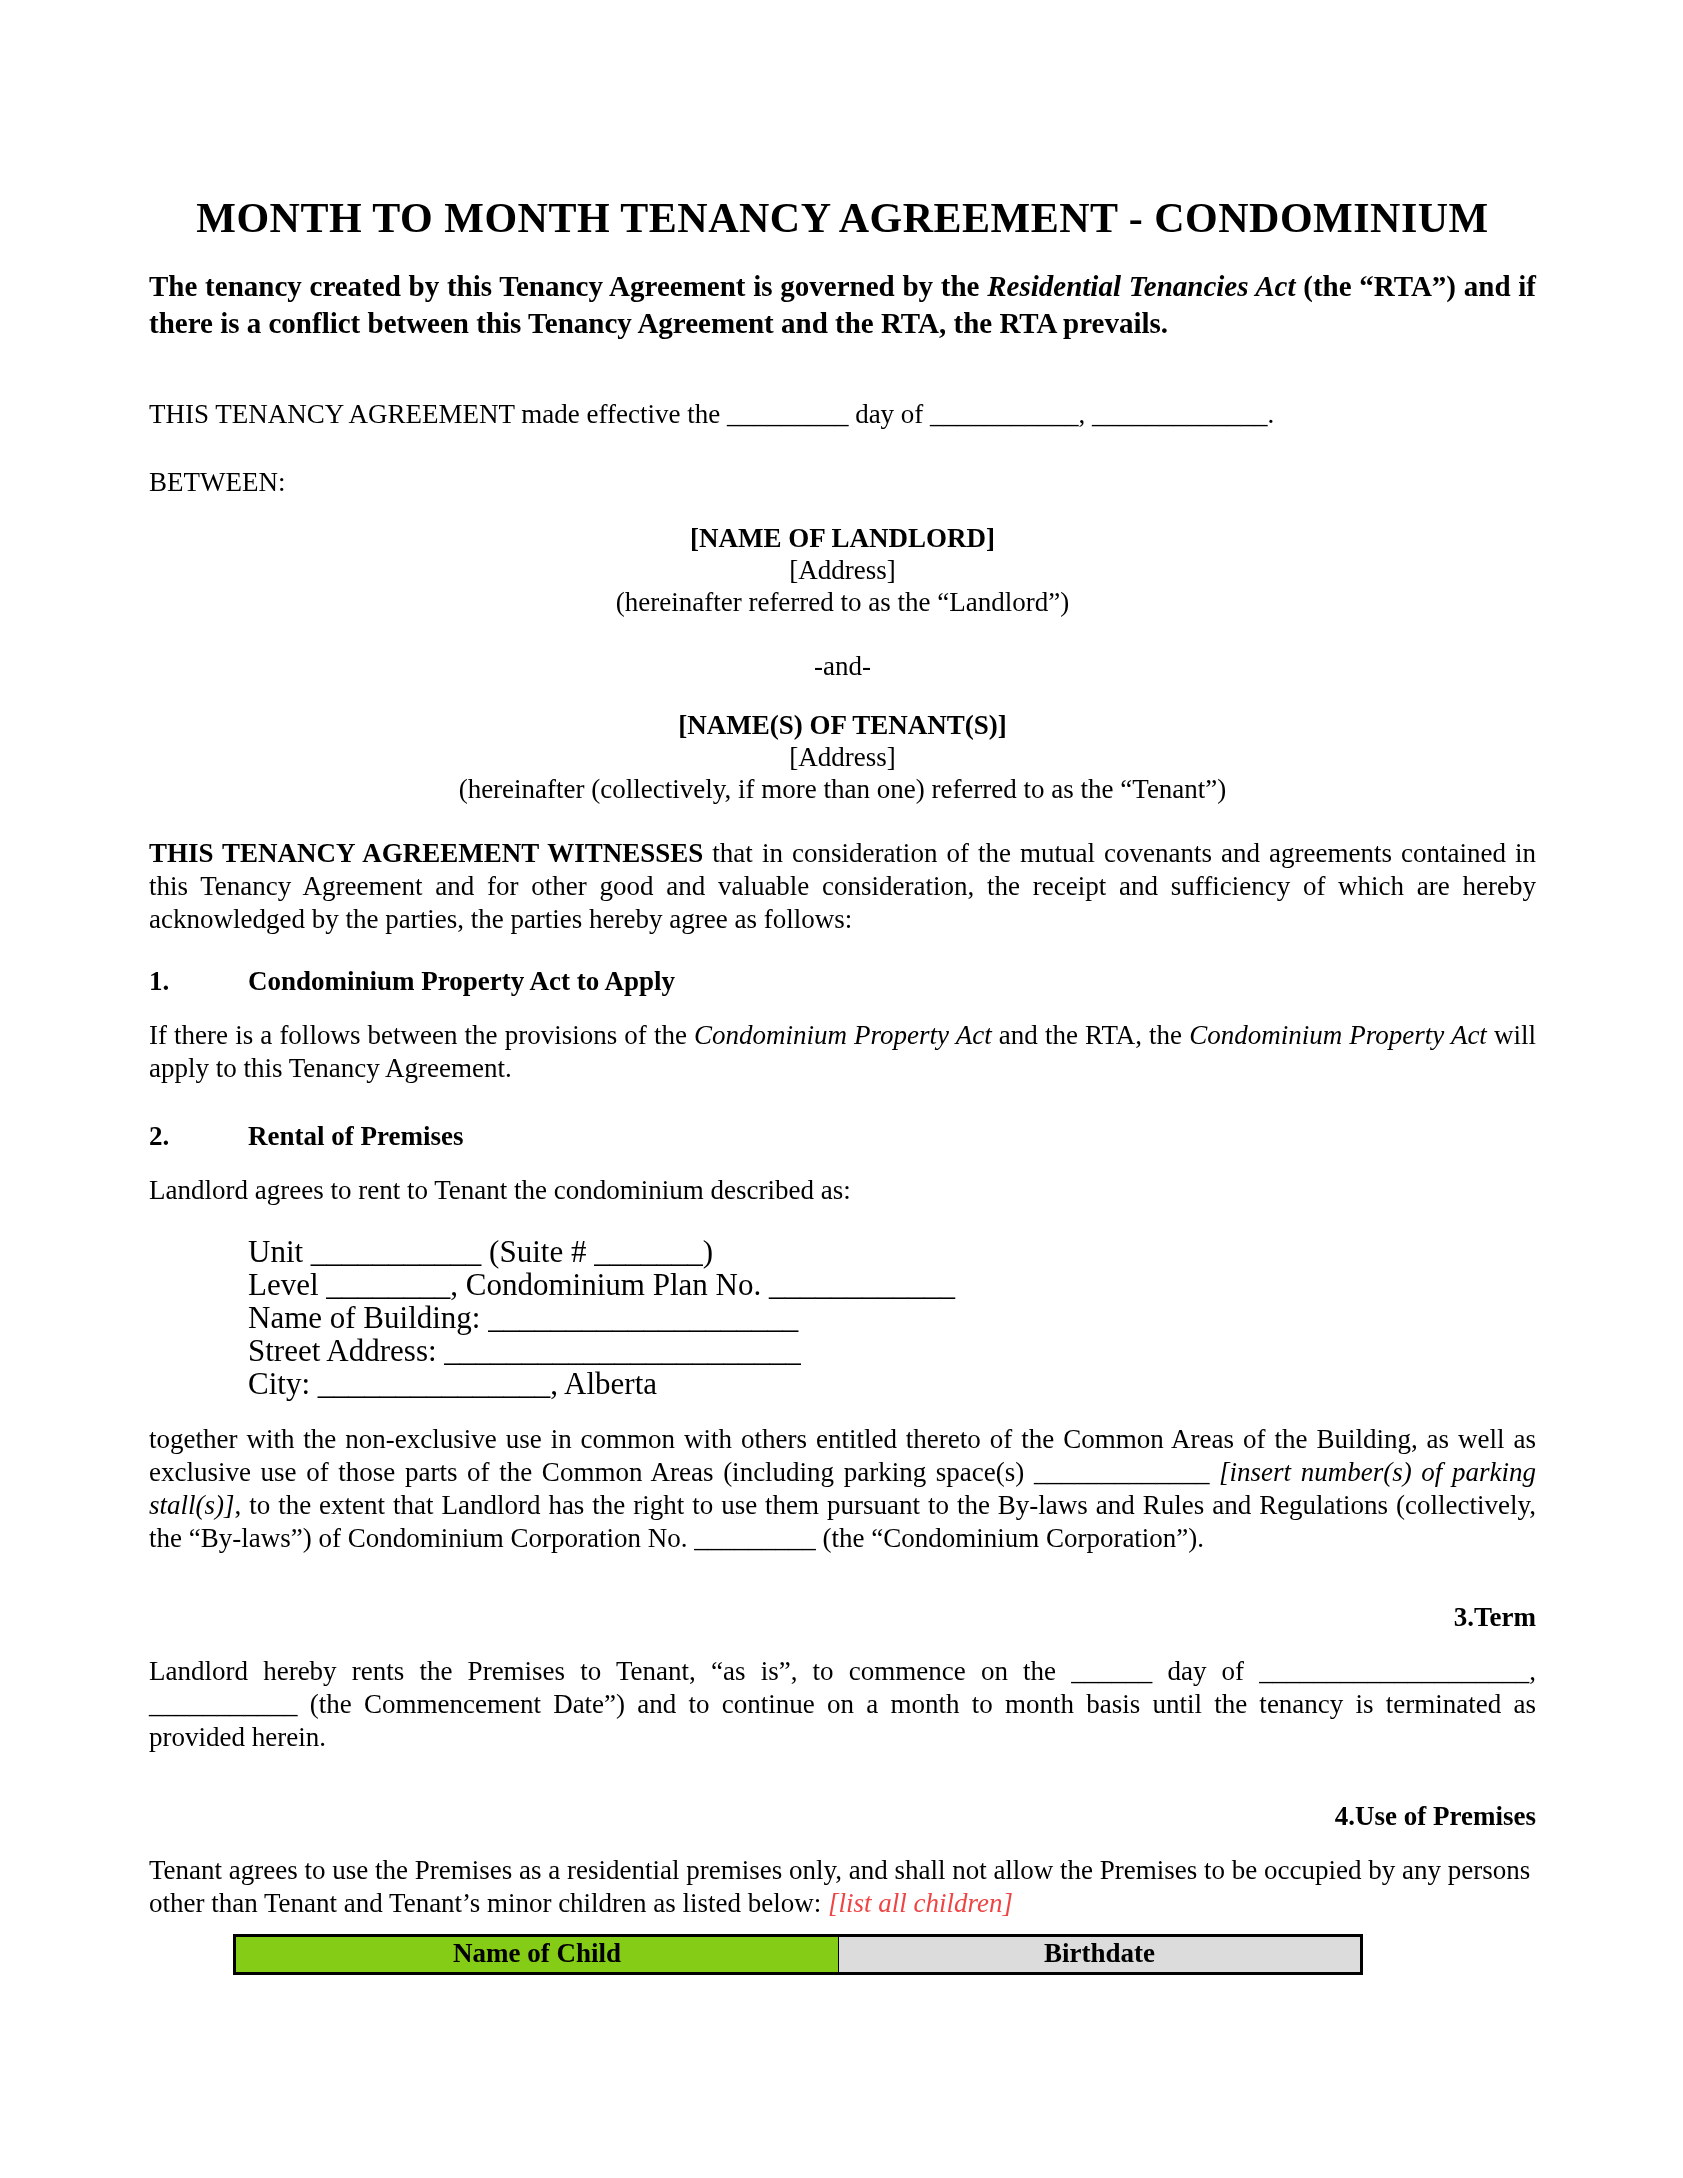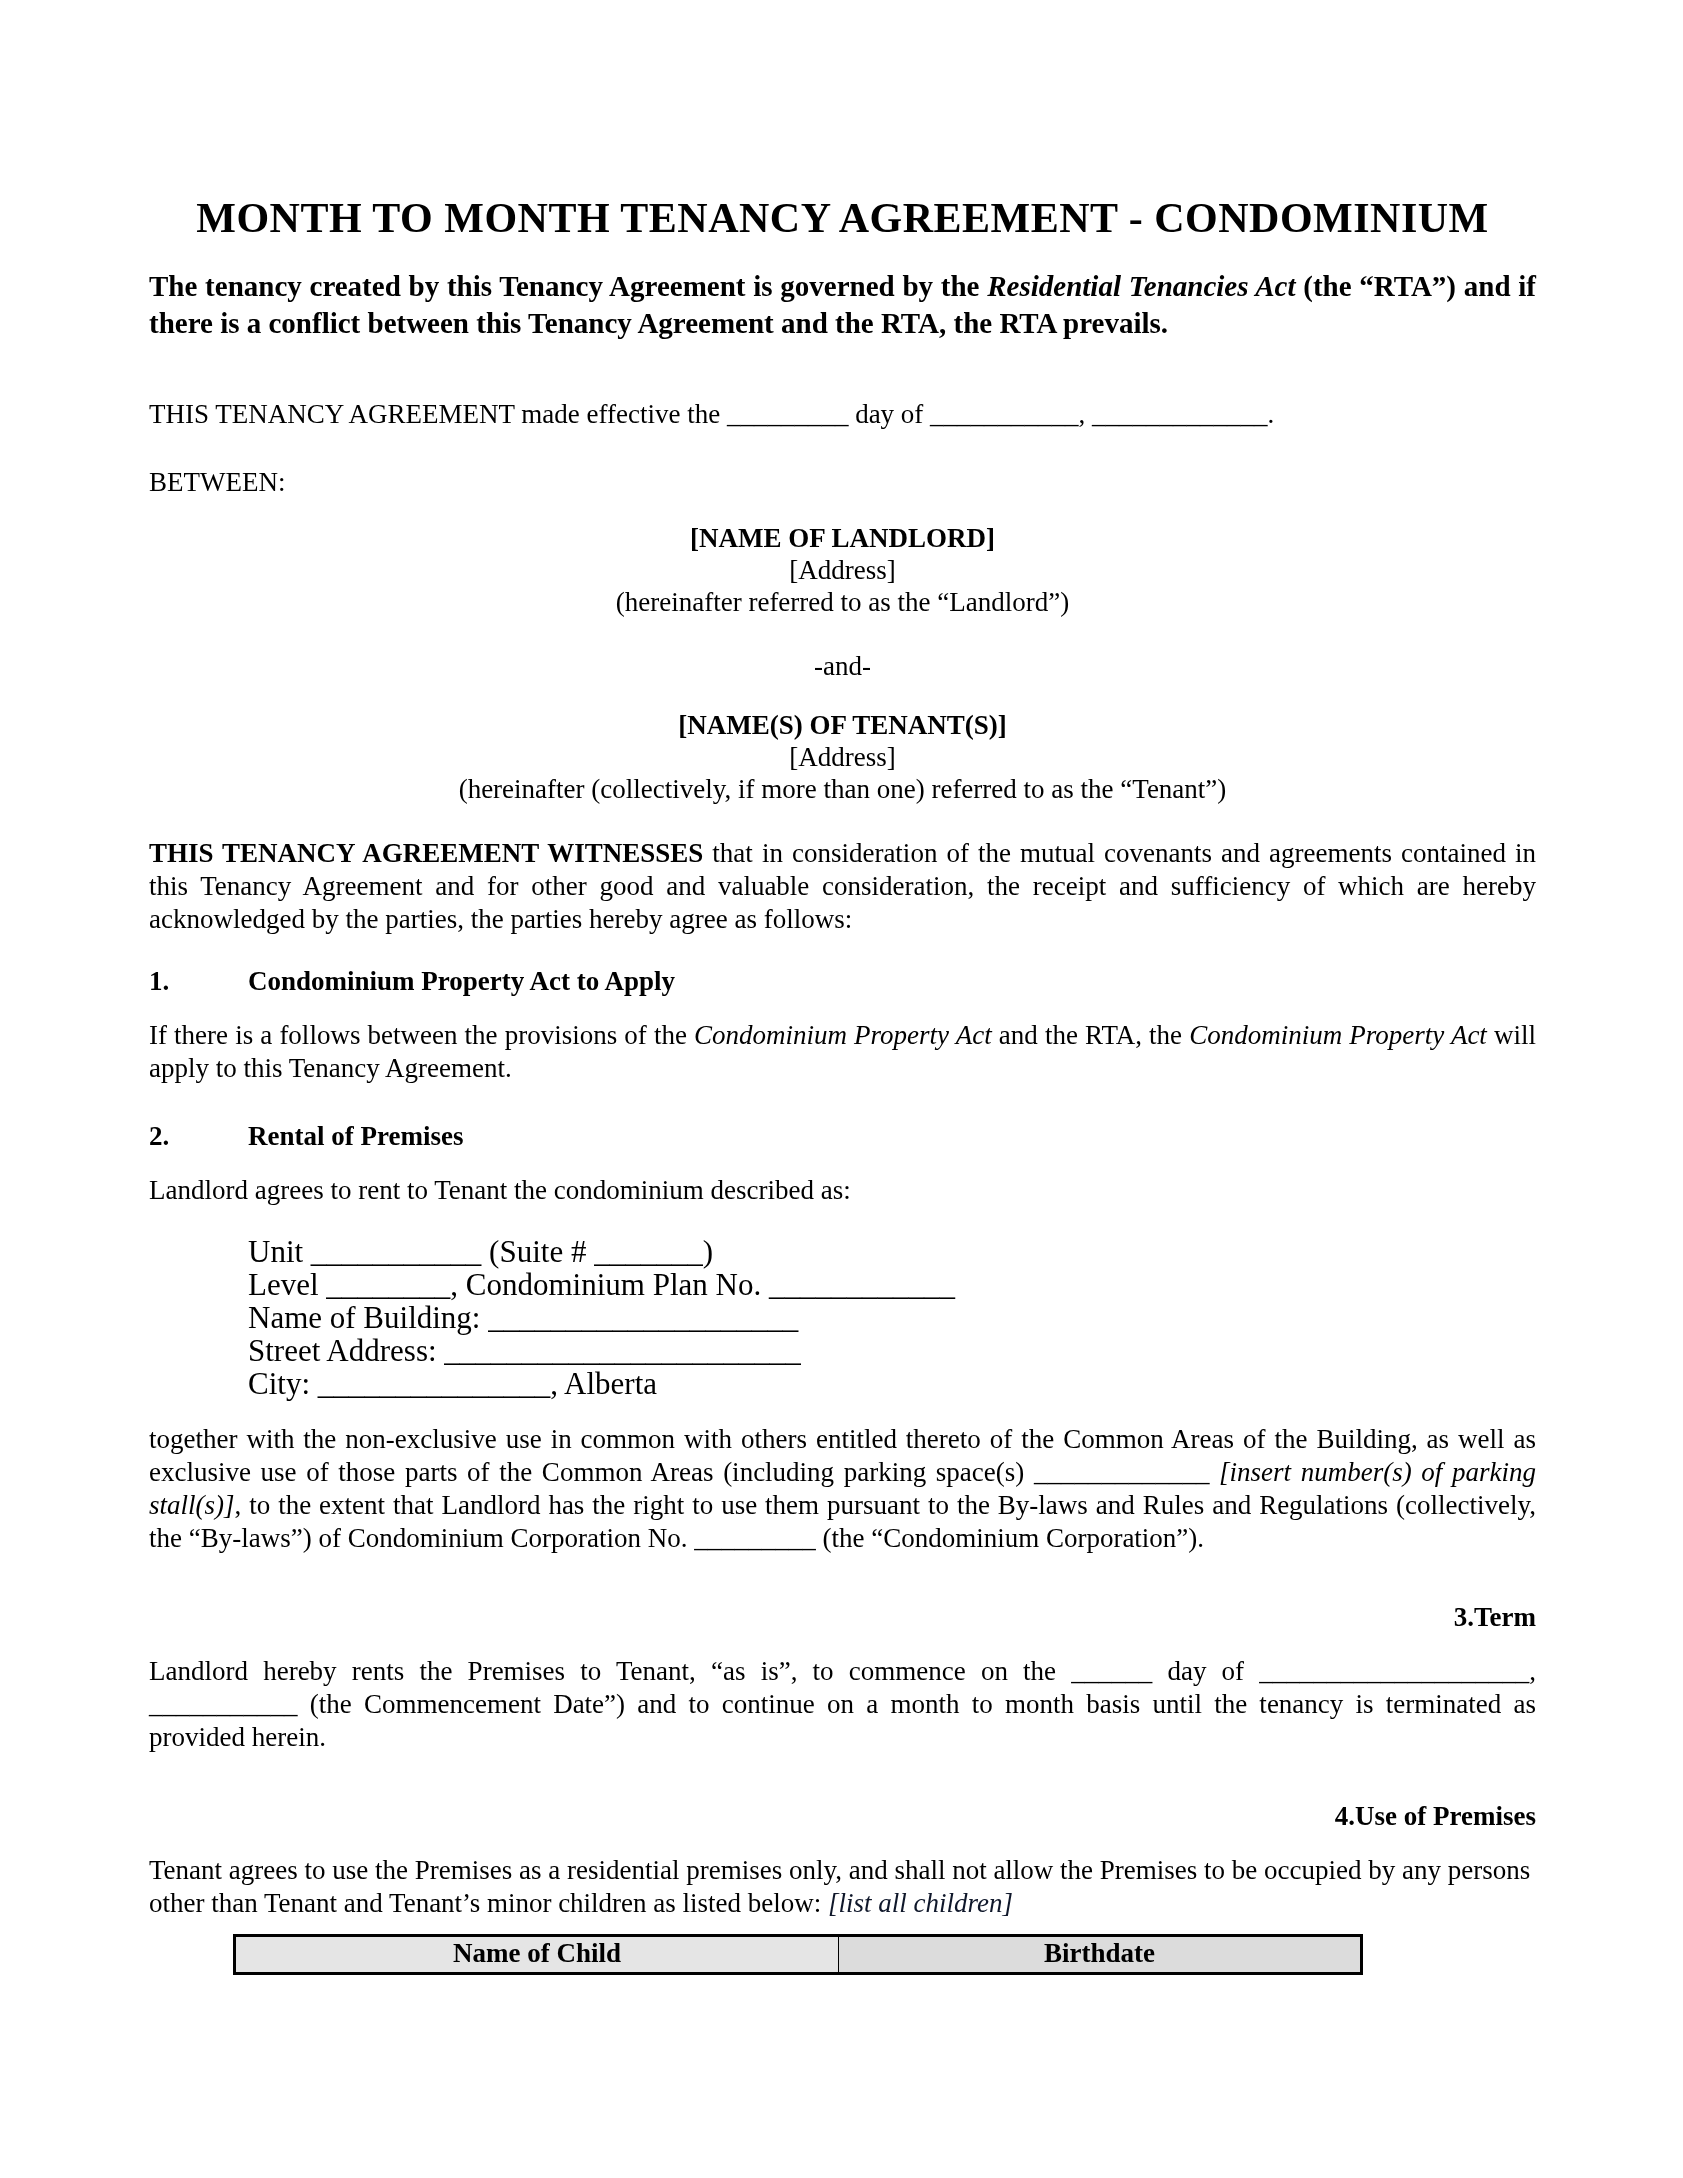--- a/index.html
+++ b/index.html
@@ -122,25 +122,25 @@
   </div>
 
   <p class="body-text together-para"><span>together with the non-exclusive use in common with others entitled thereto of the Common Areas of the Building, as well as exclusive use of those parts of the Common Areas (including parking space(s) _____________ </span><i>[insert number(s) of parking stall(s)]</i><span>, to the extent that Landlord has the right to use them pursuant to the By-laws and Rules and Regulations (collectively, the “By-laws”) of Condominium Corporation No. _________ (the “Condominium Corporation”).</span></p>
 
   <p class="sec-heading sec-gap-before"><span class="sec-num">3.</span><span>Term</span></p>
 
   <p class="body-text term-body">Landlord hereby rents the Premises to Tenant, “as is”, to commence on the ______ day of ____________________, ___________ (the Commencement Date”) and to continue on a month to month basis until the tenancy is terminated as provided herein.</p>
 
   <p class="sec-heading sec-gap-before"><span class="sec-num">4.</span><span>Use of Premises</span></p>
 
-  <p class="body-text use-body"><span>Tenant agrees to use the Premises as a residential premises only, and shall not allow the Premises to be occupied by any persons other than Tenant and Tenant’s minor children as listed below: </span><span class="note-muted" id="children-note" style="color: #0f172a;">[list all children]</span></p>
+  <p class="body-text use-body"><span>Tenant agrees to use the Premises as a residential premises only, and shall not allow the Premises to be occupied by any persons other than Tenant and Tenant’s minor children as listed below: </span><span class="note-muted" id="children-note" style="color: #ef4444;">[list all children]</span></p>
 
   <table class="children-table">
     <tbody>
         <tr>
-      <th style="width: 53.6%; background: #e5e5e5;">Name of Child</th>
+      <th style="width: 53.6%; background: #84cc16;">Name of Child</th>
       <th style="background: rgb(220, 220, 220);">Birthdate</th>
     </tr>
   </tbody>
     </table>
 
 </div>
 
 
 </body></html>

